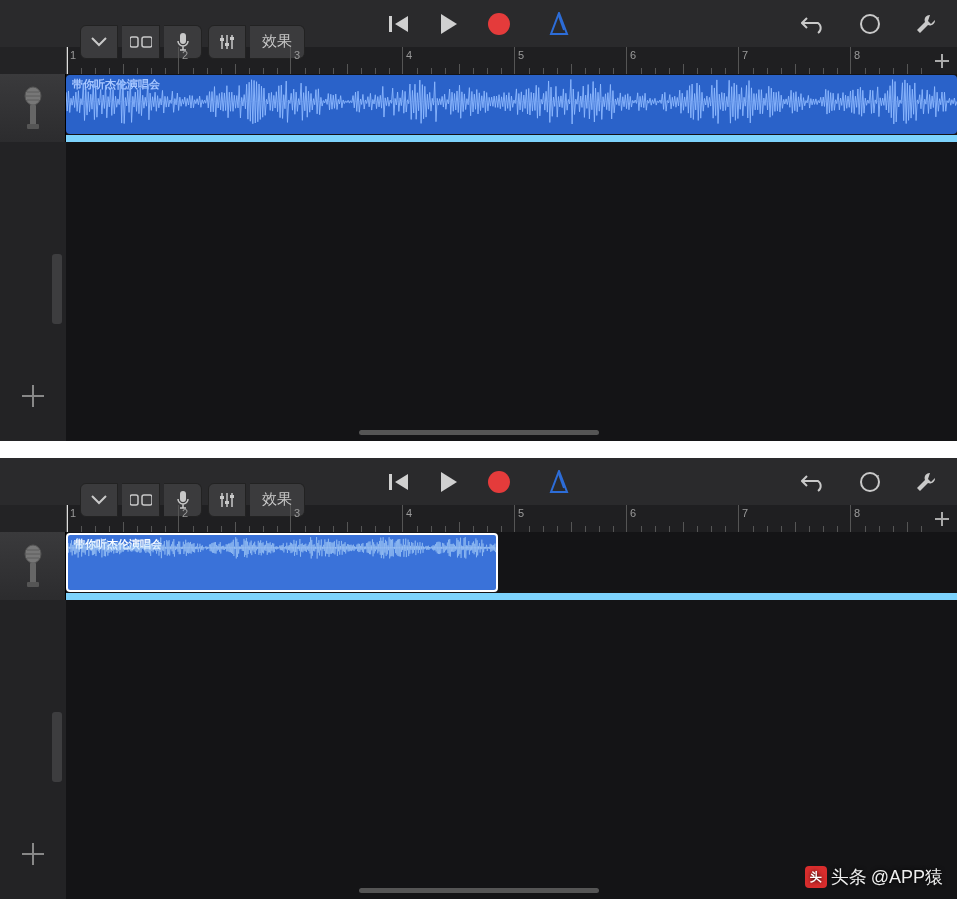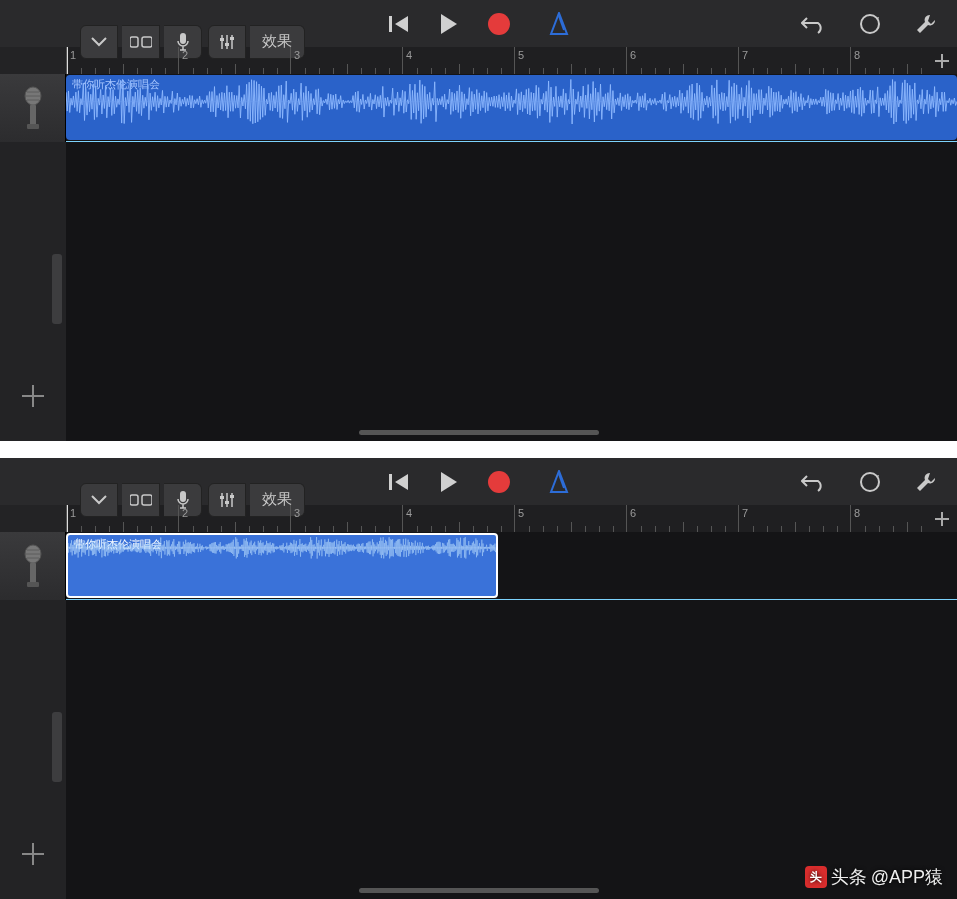--- a/index.html
+++ b/index.html
@@ -22,21 +22,21 @@
   .ruler { flex: 1; position: relative; overflow: hidden; color: #9a9a9a; font-size: 11px; }
   .ruler-inner { position: absolute; inset: 0; display: flex; }
   .ruler-seg { position: relative; border-left: 1px solid #555; height: 100%; flex: 0 0 auto; }
   .ruler-lbl { position: absolute; top: 2px; left: 3px; }
   .tick { position: absolute; bottom: 0; width: 1px; height: 6px; background: #555; }
   .tick.big { height: 10px; }
   .ruler-add { width: 30px; display: flex; align-items: center; justify-content: center; color: #aaa; cursor: pointer; }
   .tracks { position: absolute; left: 0; right: 0; top: 74px; bottom: 0; background: #1a1a1c; }
   .track-row { display: flex; height: 68px; }
   .track-row .hdr { width: 66px; background: linear-gradient(#3a3a3c,#2c2c2e); display: flex; align-items: center; justify-content: center; border-right: 1px solid #000; }
-  .track-region-area { flex: 1; position: relative; background: #141416; border-bottom: 1px solid #7dd3fc; }
+  .track-region-area { flex: 1; position: relative; background: #141416; border-bottom: 7px solid #7dd3fc; font-weight: bold; }
   .region { position: absolute; top: 1px; bottom: 1px; left: 0; background: #2a62c9; border-radius: 4px; overflow: hidden; }
   .region.selected { border: 2px solid #fff; background: #3a72d9; }
   .region-title { position: absolute; top: 2px; left: 6px; font-size: 11px; color: #a8c7ff; white-space: nowrap; }
   .region.selected .region-title { color: #fff; }
   .waveform { position: absolute; inset: 0; }
   .empty-rows { position: absolute; left: 0; right: 0; top: 68px; bottom: 0; }
   .empty-hdr { position: absolute; left: 0; top: 0; bottom: 0; width: 66px; background: #232325; }
   .empty-body { position: absolute; left: 66px; right: 0; top: 0; bottom: 0; background: #141416; }
   .drag-handle { position: absolute; left: 52px; width: 10px; height: 70px; background: #3d3d3f; border-radius: 3px; }
   .add-track { position: absolute; left: 16px; bottom: 28px; width: 34px; height: 34px; color: #888; cursor: pointer; display:flex;align-items:center;justify-content:center;}

